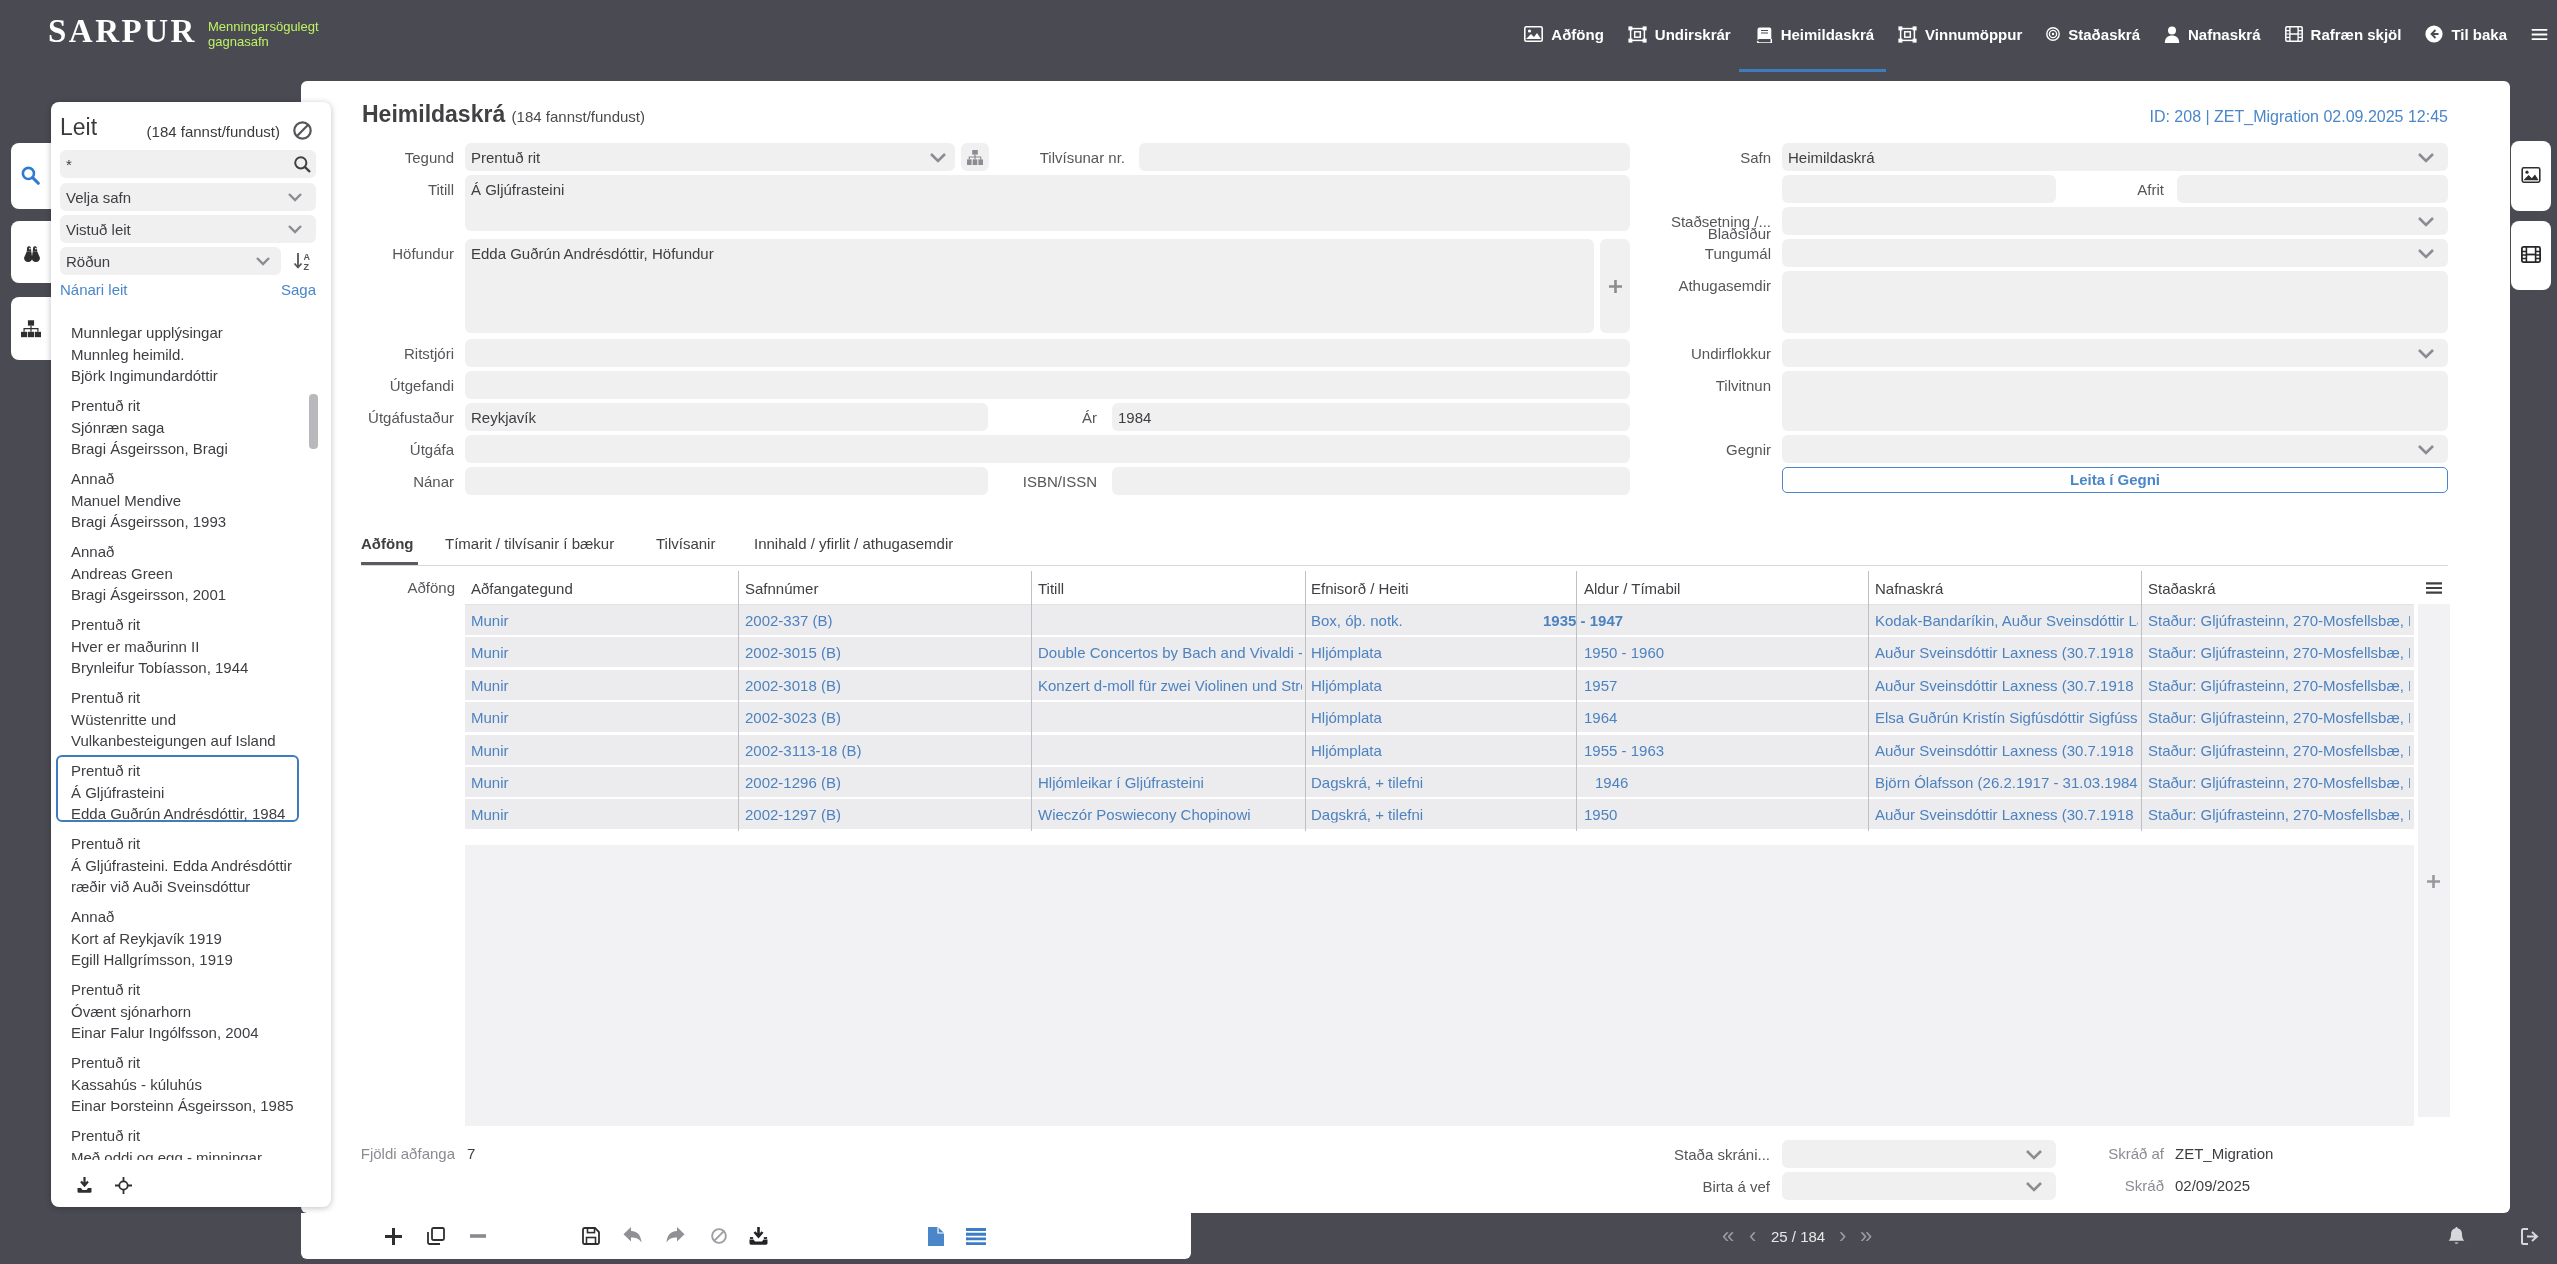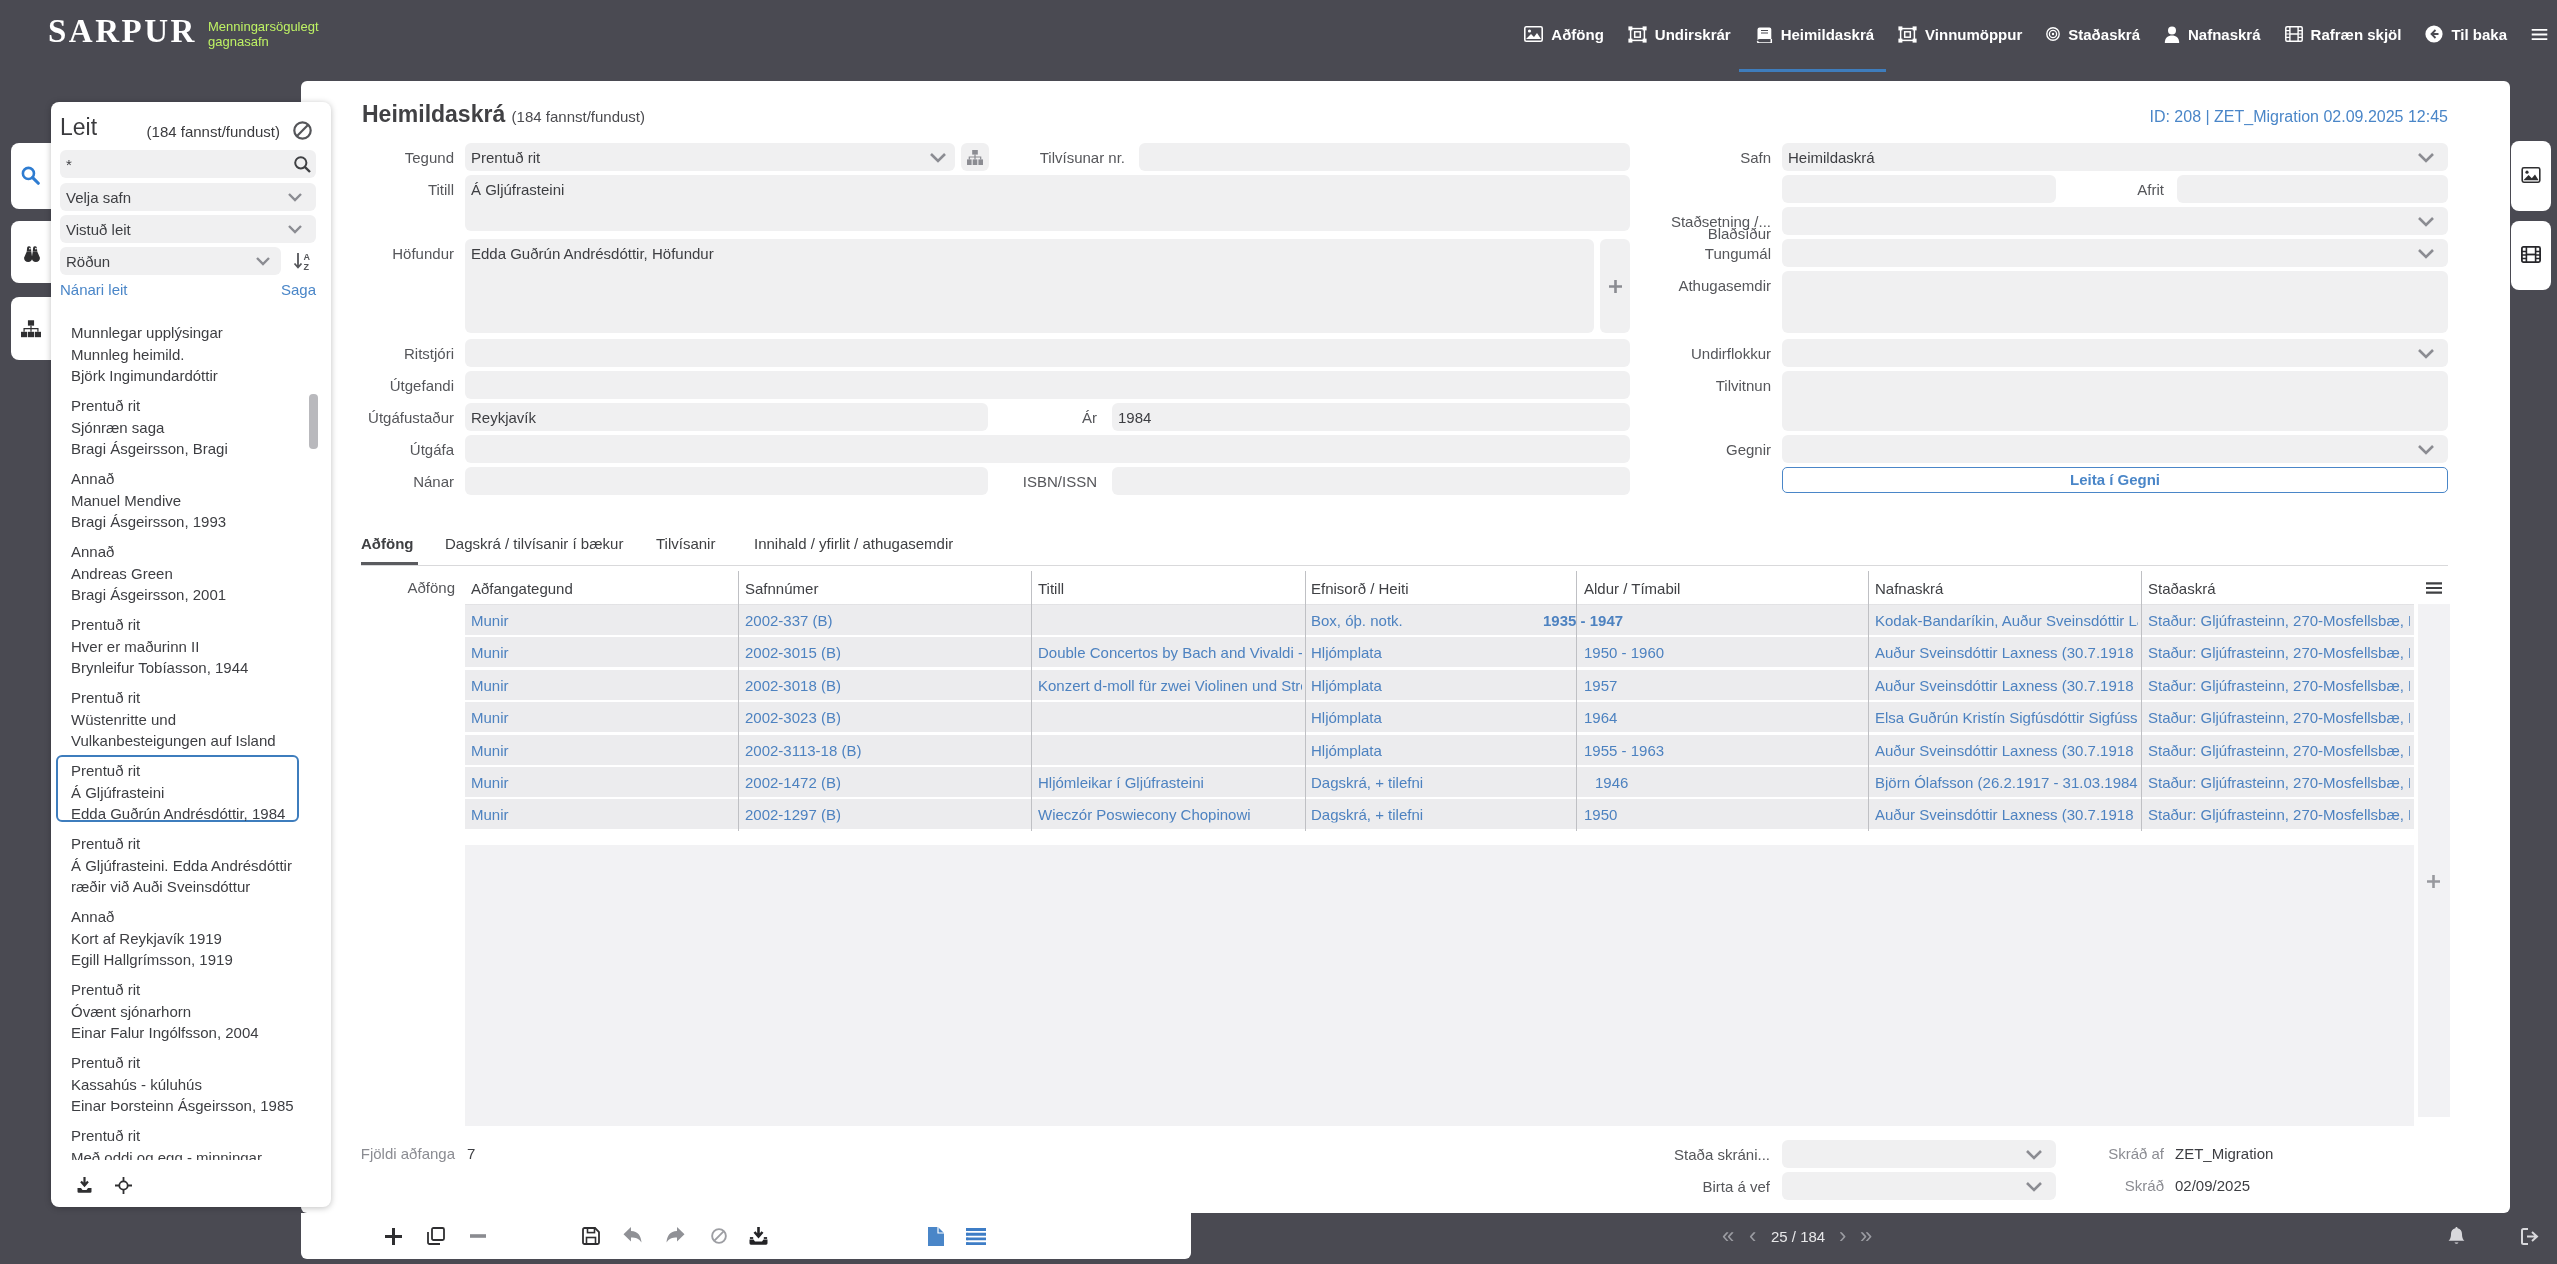--- a/index.html
+++ b/index.html
@@ -201,21 +201,21 @@
   <div class="lb" style="left:1571px;top:385px;width:200px;">Tilvitnun</div>
   <div class="in" style="left:1782px;top:371px;width:666px;height:60px;"></div>
   <div class="lb" style="left:1571px;top:449px;width:200px;">Gegnir</div>
   <div class="in" style="left:1782px;top:435px;width:666px;height:28px;"></div>
   <svg width="18" height="11" viewBox="0 0 18 11" style="left:2417px;top:444px;">
       <path d="M2 2 L9 9 L16 2" fill="none" stroke="#8b8c92" stroke-width="2.6"></path>
     </svg>
   <div class="abs" style="left:1782px;top:467px;width:666px;height:26px;border:1px solid #4a86c8;border-radius:5px;text-align:center;line-height:24px;font-size:15px;font-weight:bold;color:#4a86c8;">Leita í Gegni</div>
 
   <div class="abs" style="left:361px;top:535px;font-size:15px;color:#3f4043;font-weight:bold;">Aðföng</div>
-  <div class="abs" style="left:445px;top:535px;font-size:15px;color:#3f4043;">Dagskrá / tilvísanir í bækur</div>
+  <div class="abs" style="left:445px;top:535px;font-size:15px;color:#3f4043;">Tímarit / tilvísanir í bækur</div>
   <div class="abs" style="left:656px;top:535px;font-size:15px;color:#3f4043;">Tilvísanir</div>
   <div class="abs" style="left:754px;top:535px;font-size:15px;color:#3f4043;">Innihald / yfirlit / athugasemdir</div>
   <div class="abs" style="left:361px;top:565px;width:2087px;height:1px;background:#d9d9db;"></div>
   <div class="abs" style="left:361px;top:562px;width:57px;height:3px;background:#5a5b5f;"></div>
 
   <div class="lb" style="left:255px;top:587px;width:200px;">Aðföng</div>
   <div class="hdrcell" style="left:471px;top:588px;">Aðfangategund</div>
   <div class="hdrcell" style="left:745px;top:588px;">Safnnúmer</div>
   <div class="hdrcell" style="left:1038px;top:588px;">Titill</div>
   <div class="hdrcell" style="left:1311px;top:588px;">Efnisorð / Heiti</div>
@@ -271,21 +271,21 @@
   <div class="row" style="top:734.6px;">
     <div class="cell" style="left:6px;top:15px;">Munir</div>
     <div class="cell" style="left:280px;top:15px;">2002-3113-18 (B)</div>
     <div class="cell" style="left:846px;top:15px;">Hljómplata</div>
     <div class="cell" style="left:1119px;top:15px;">1955 - 1963</div>
     <div class="cell" style="left:1410px;top:15px;width:263px;">Auður Sveinsdóttir Laxness (30.7.1918 - 29.10</div>
     <div class="cell" style="left:1683px;top:15px;width:262px;">Staður: Gljúfrasteinn, 270-Mosfellsbæ, Mosfellsbær</div>
   </div>
   <div class="row" style="top:767px;">
     <div class="cell" style="left:6px;top:15px;">Munir</div>
-    <div class="cell" style="left:280px;top:15px;">2002-1472 (B)</div>
+    <div class="cell" style="left:280px;top:15px;">2002-1296 (B)</div>
     <div class="cell" style="left:573px;top:15px;width:264px;">Hljómleikar í Gljúfrasteini</div>
     <div class="cell" style="left:846px;top:15px;">Dagskrá, + tilefni</div>
     <div class="cell" style="left:1119px;top:15px;margin-left:11px;">1946</div>
     <div class="cell" style="left:1410px;top:15px;width:263px;">Björn Ólafsson (26.2.1917 - 31.03.1984),</div>
     <div class="cell" style="left:1683px;top:15px;width:262px;">Staður: Gljúfrasteinn, 270-Mosfellsbæ, Mosfellsbær</div>
   </div>
   <div class="row" style="top:799.4px;">
     <div class="cell" style="left:6px;top:15px;">Munir</div>
     <div class="cell" style="left:280px;top:15px;">2002-1297 (B)</div>
     <div class="cell" style="left:573px;top:15px;width:264px;">Wieczór Poswiecony Chopinowi</div>

